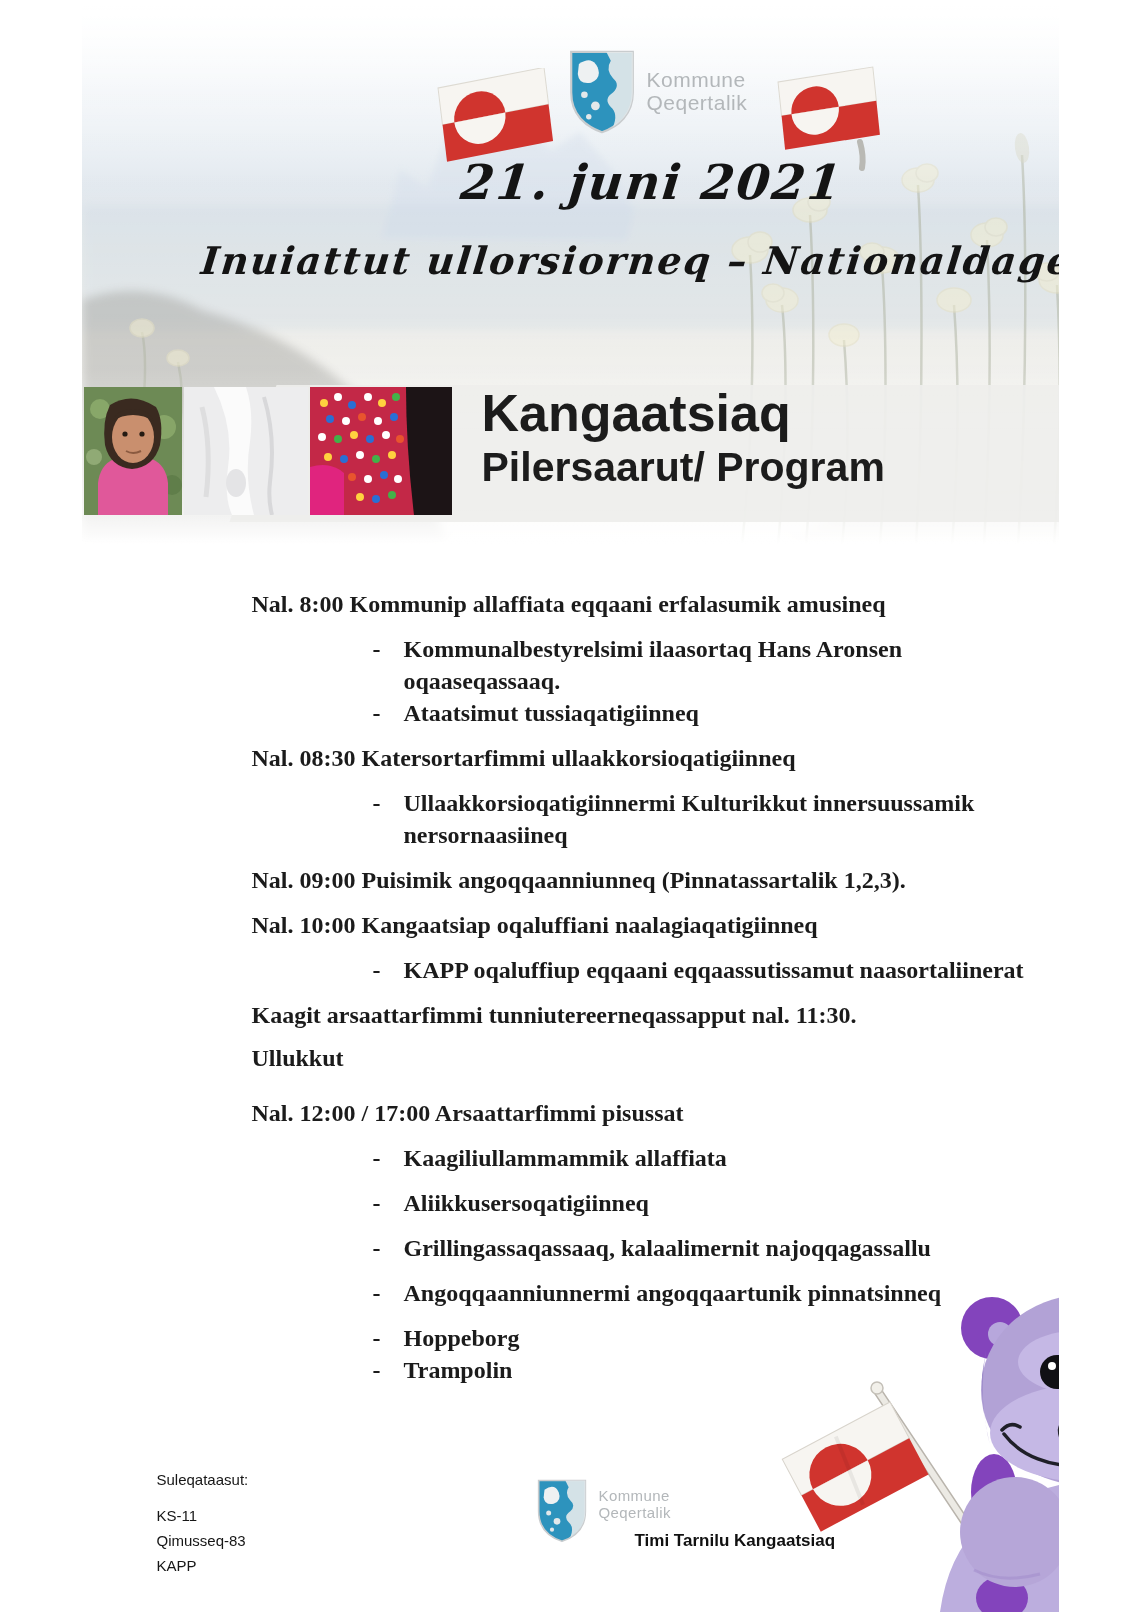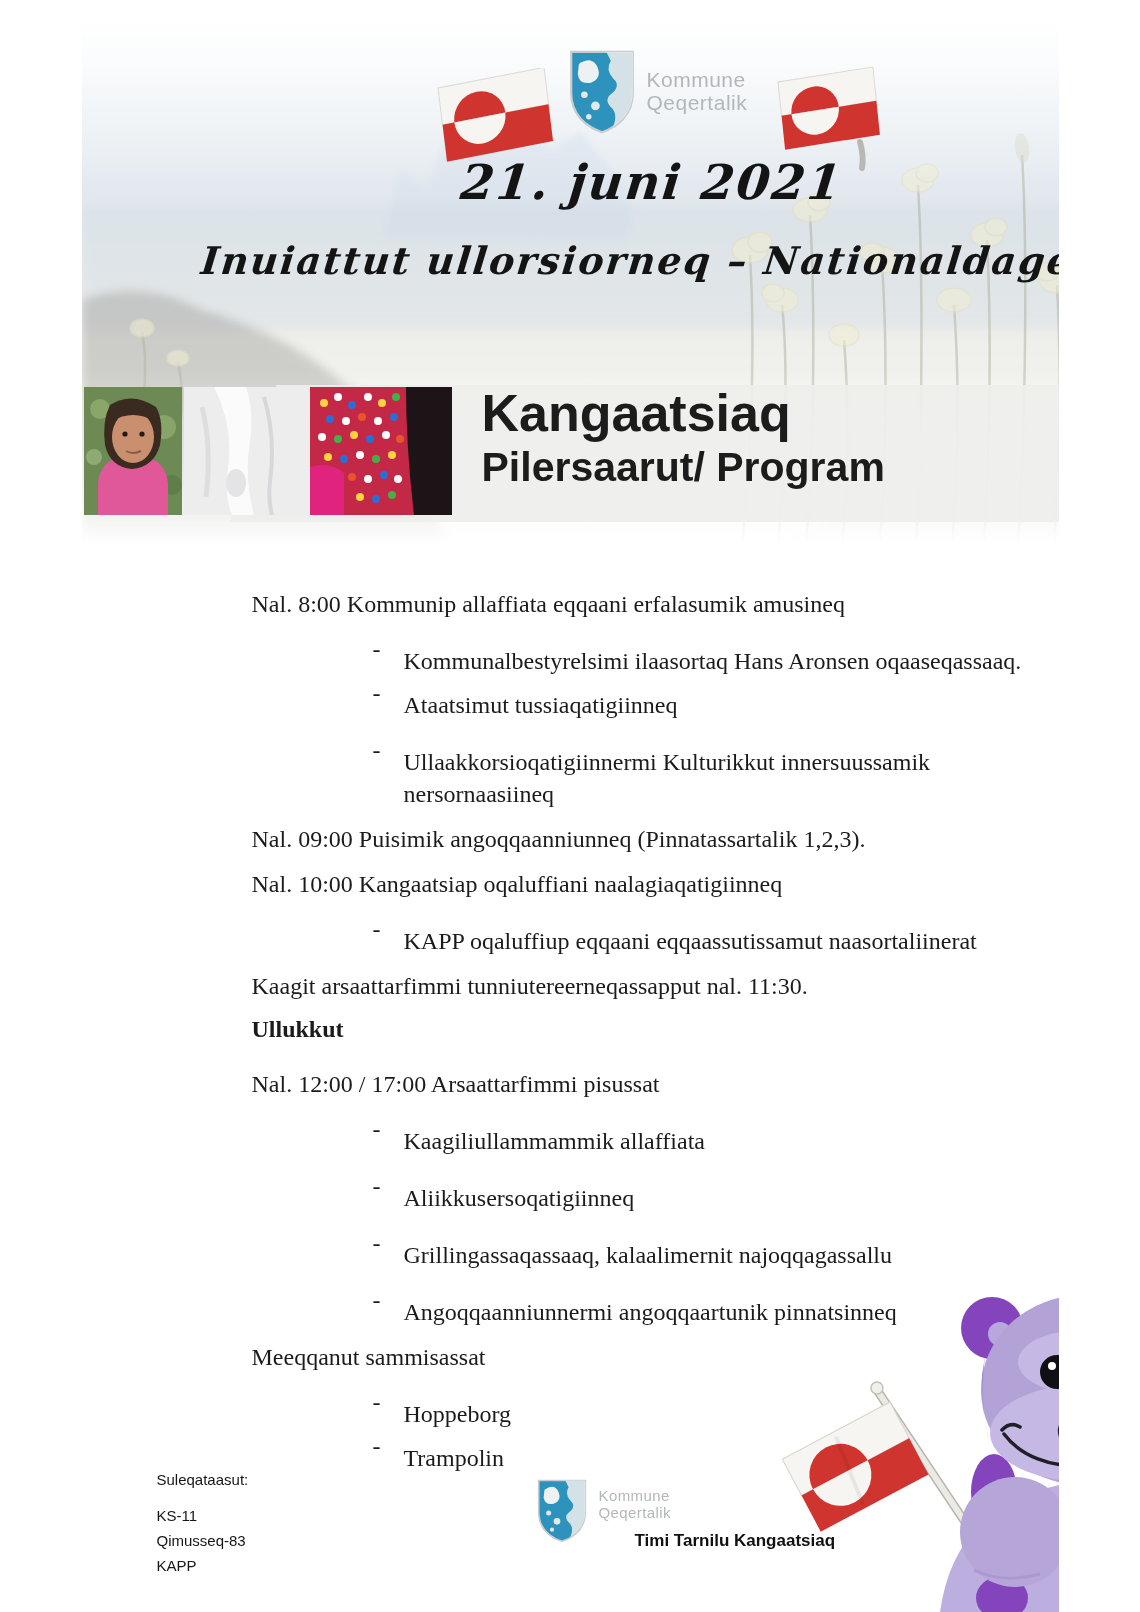--- a/index.html
+++ b/index.html
@@ -42,28 +42,28 @@
     clip-path:polygon(55px 0,100% 0,100% 100%,8px 100%);}
   .photo-strip{position:absolute;left:2px;top:387px;height:128px;display:flex;gap:2px;z-index:5;}
   .photo-strip svg{height:128px;display:block;}
   .title-block{position:absolute;left:400px;top:384px;z-index:6;color:#1c1c1c;}
   .title-town{font-size:52px;line-height:58px;font-weight:700;letter-spacing:0;}
   .title-program{font-size:41px;line-height:46px;font-weight:700;margin-top:2px;}
 
   
   .program{position:absolute;left:170px;top:588px;width:840px;z-index:6;
            font-family:"Liberation Serif",serif;font-size:24px;line-height:32px;color:#1b1b1b;}
-  .entry{margin-top:13px;}
+  .entry{margin-top:13px;font-weight:bold;}
   .entry:first-child{margin-top:0;}
   .entry.tight{margin-top:0;}
   .entry.heading{margin-top:11px;font-weight:bold;}
   .entry.gap-large{margin-top:23px;}
   .entry.bullet{display:flex;}
   .entry .dash{flex:none;width:31px;margin-left:121px;}
-  .entry .btext{max-width:640px;margin-top:12px;}
+  .entry .btext{max-width:640px;}
 
   
   .footer-partners-label{position:absolute;left:75px;top:1445px;font-size:15px;z-index:6;color:#161616;margin-top:26px;}
   .footer-partners{position:absolute;left:75px;top:1503px;font-size:15px;line-height:25px;z-index:6;color:#161616;}
   .footer-organizer{position:absolute;left:553px;top:1531px;font-size:17px;font-weight:600;color:#111;z-index:7;}
 
   
   .bear-flag{position:absolute;left:655px;top:1355px;z-index:5;}
   .bear{position:absolute;left:800px;top:1240px;z-index:6;}
 </style>
@@ -284,20 +284,23 @@
         <div>Nal. 8:00 Kommunip allaffiata eqqaani erfalasumik amusineq</div>
       </div>
       <div class="entry bullet">
         <span class="dash">-</span>
         <span class="btext">Kommunalbestyrelsimi ilaasortaq Hans Aronsen oqaaseqassaaq.</span>
       </div>
       <div class="entry bullet tight">
         <span class="dash">-</span>
         <span class="btext">Ataatsimut tussiaqatigiinneq</span>
       </div>
+      <div class="entry line">
+        <div>Nal. 08:30 Katersortarfimmi ullaakkorsioqatigiinneq</div>
+      </div>
       <div class="entry bullet">
         <span class="dash">-</span>
         <span class="btext">Ullaakkorsioqatigiinnermi Kulturikkut innersuussamik nersornaasiineq</span>
       </div>
       <div class="entry line">
         <div>Nal. 09:00 Puisimik angoqqaanniunneq (Pinnatassartalik 1,2,3).</div>
       </div>
       <div class="entry line">
         <div>Nal. 10:00 Kangaatsiap oqaluffiani naalagiaqatigiinneq</div>
       </div>
@@ -322,23 +325,20 @@
         <span class="dash">-</span>
         <span class="btext">Aliikkusersoqatigiinneq</span>
       </div>
       <div class="entry bullet">
         <span class="dash">-</span>
         <span class="btext">Grillingassaqassaaq, kalaalimernit najoqqagassallu</span>
       </div>
       <div class="entry bullet">
         <span class="dash">-</span>
         <span class="btext">Angoqqaanniunnermi angoqqaartunik pinnatsinneq</span>
-      </div>
-      <div class="entry line">
-        <div>Meeqqanut sammisassat</div>
       </div>
       <div class="entry bullet">
         <span class="dash">-</span>
         <span class="btext">Hoppeborg</span>
       </div>
       <div class="entry bullet tight">
         <span class="dash">-</span>
         <span class="btext">Trampolin</span>
       </div>
     </div>

